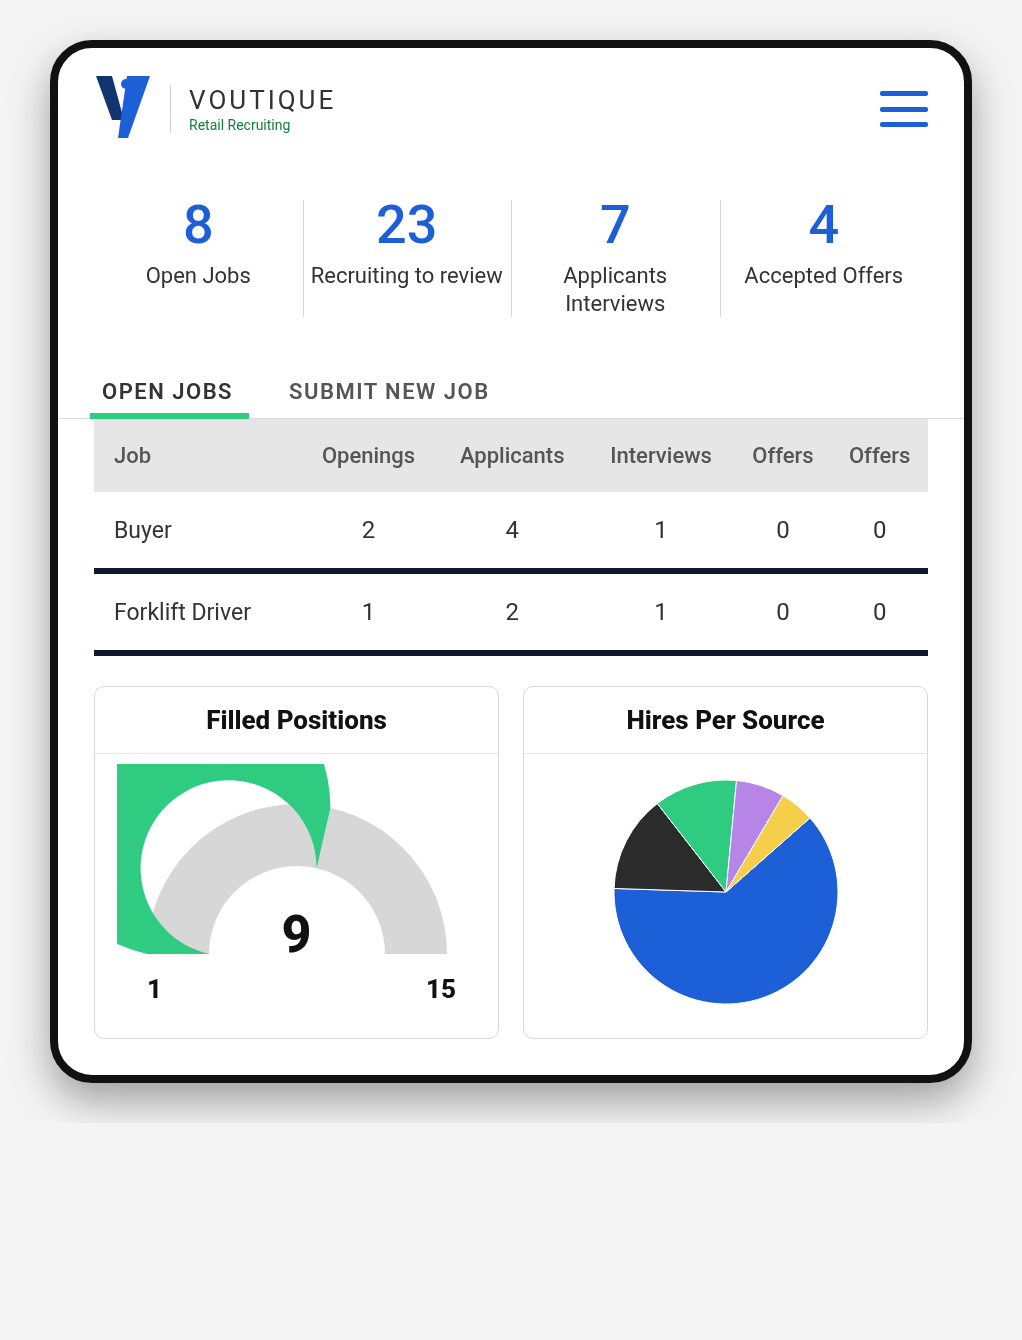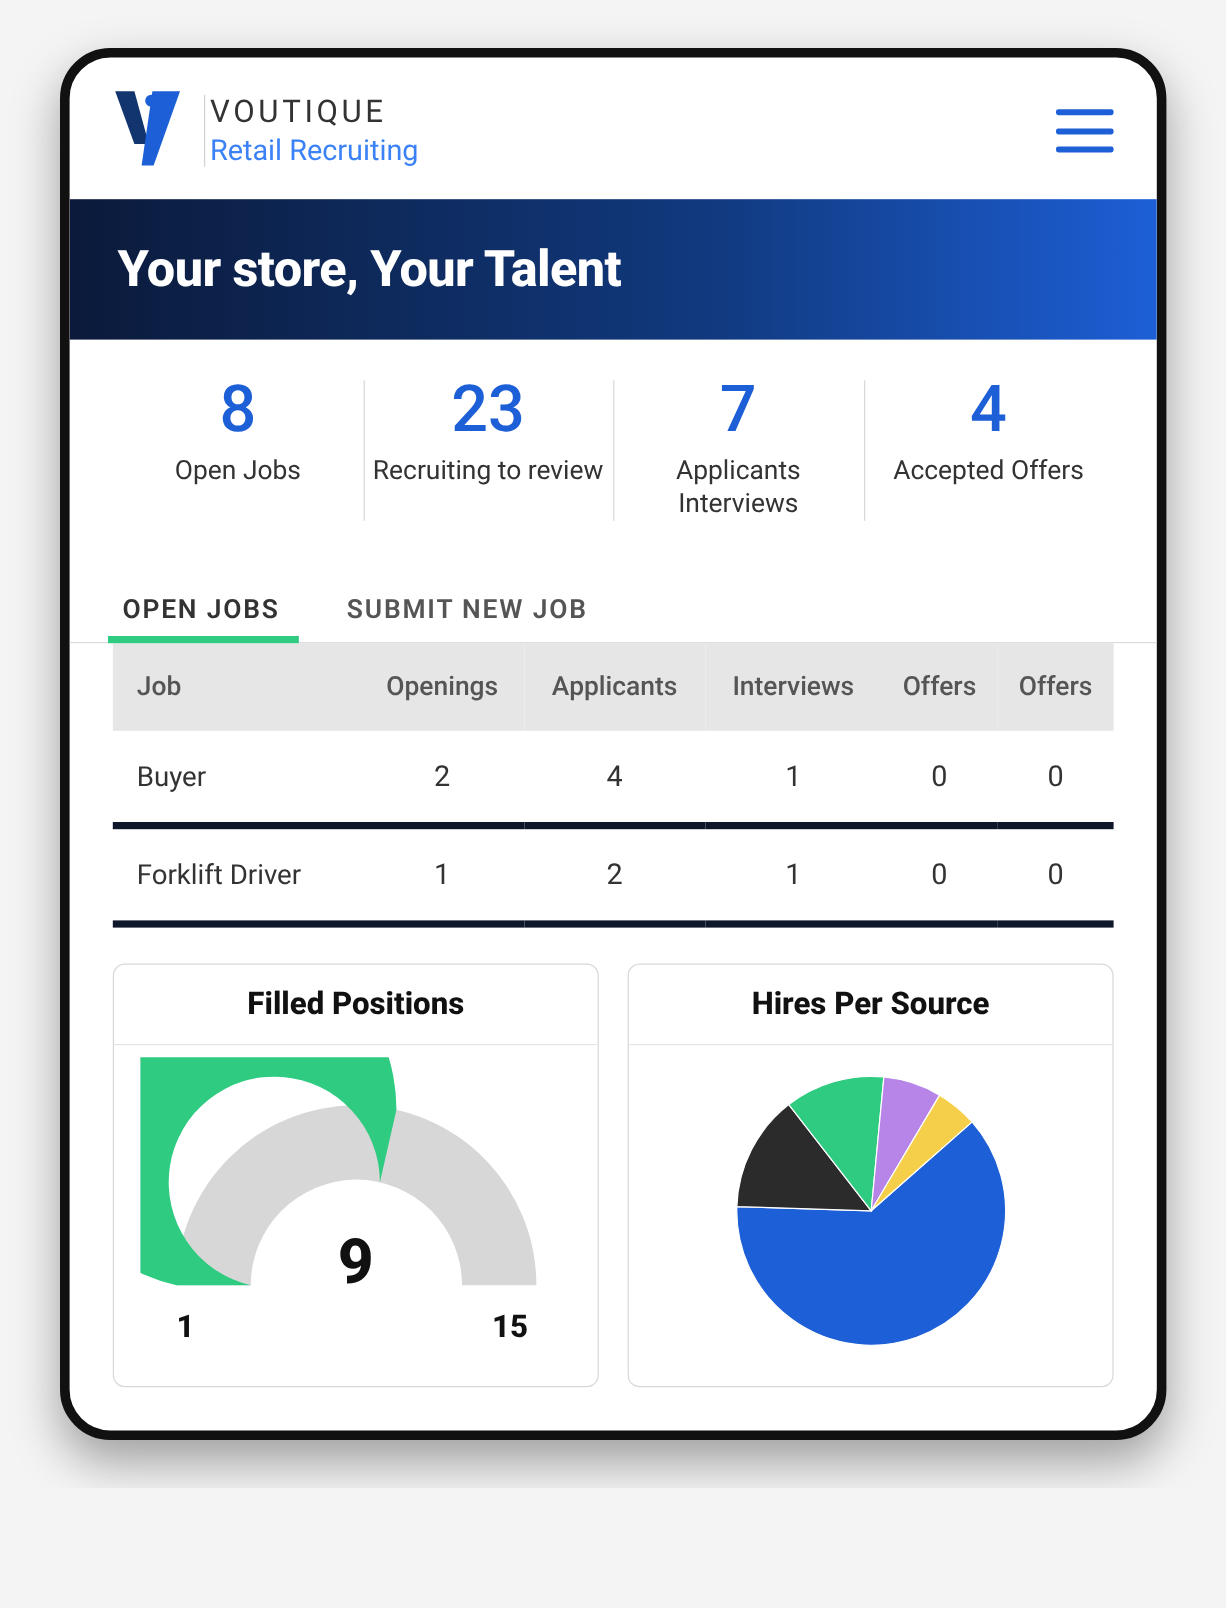--- a/index.html
+++ b/index.html
@@ -26,31 +26,31 @@
   justify-content: space-between;
   padding: 24px 36px 20px 36px;
 }
 .brand {
   display: flex;
   align-items: center;
   gap: 16px;
 }
 .brand-text {
   border-left: 1px solid #d0d0d0;
-  padding-left: 4px;
+  padding-left: 18px;
 }
 .brand-title {
   font-size: 26px;
   letter-spacing: 3px;
   color: #333;
   font-weight: 400;
 }
 .brand-sub {
-  font-size: 24px;
-  color: #3b82f6;
+  font-size: 14px;
+  color: #15803d;
   margin-top: 2px;
 }
 .hamburger {
   width: 48px;
   height: 36px;
   display: flex;
   flex-direction: column;
   justify-content: space-between;
   cursor: pointer;
 }
@@ -195,21 +195,21 @@
   color: #111;
 }
 .gauge-min, .gauge-max {
   position: absolute;
   bottom: 0;
   font-size: 26px;
   font-weight: 800;
   color: #111;
 }
 .gauge-min { left: 38px; }
-.gauge-max { right: 44px; }
+.gauge-max { right: 28px; }
 .pie-wrap svg { display: block; margin: 0 auto; }
 </style>
 </head>
 <body>
 
 <div class="device">
 
   <div class="header">
     <div class="brand">
       <span>
@@ -224,23 +224,20 @@
         <div class="brand-sub">Retail Recruiting</div>
       </div>
     </div>
     <div class="hamburger">
       <span></span>
         <span></span>
         <span></span>
     </div>
   </div>
 
-  <div class="hero">
-    <h1>Your store, Your Talent</h1>
-  </div>
 
   <div class="stats">
     <div class="stat">
       <div class="value">8</div>
       <div class="label">Open Jobs</div>
     </div>
     <div class="stat">
       <div class="value">23</div>
       <div class="label">Recruiting to review</div>
     </div>

